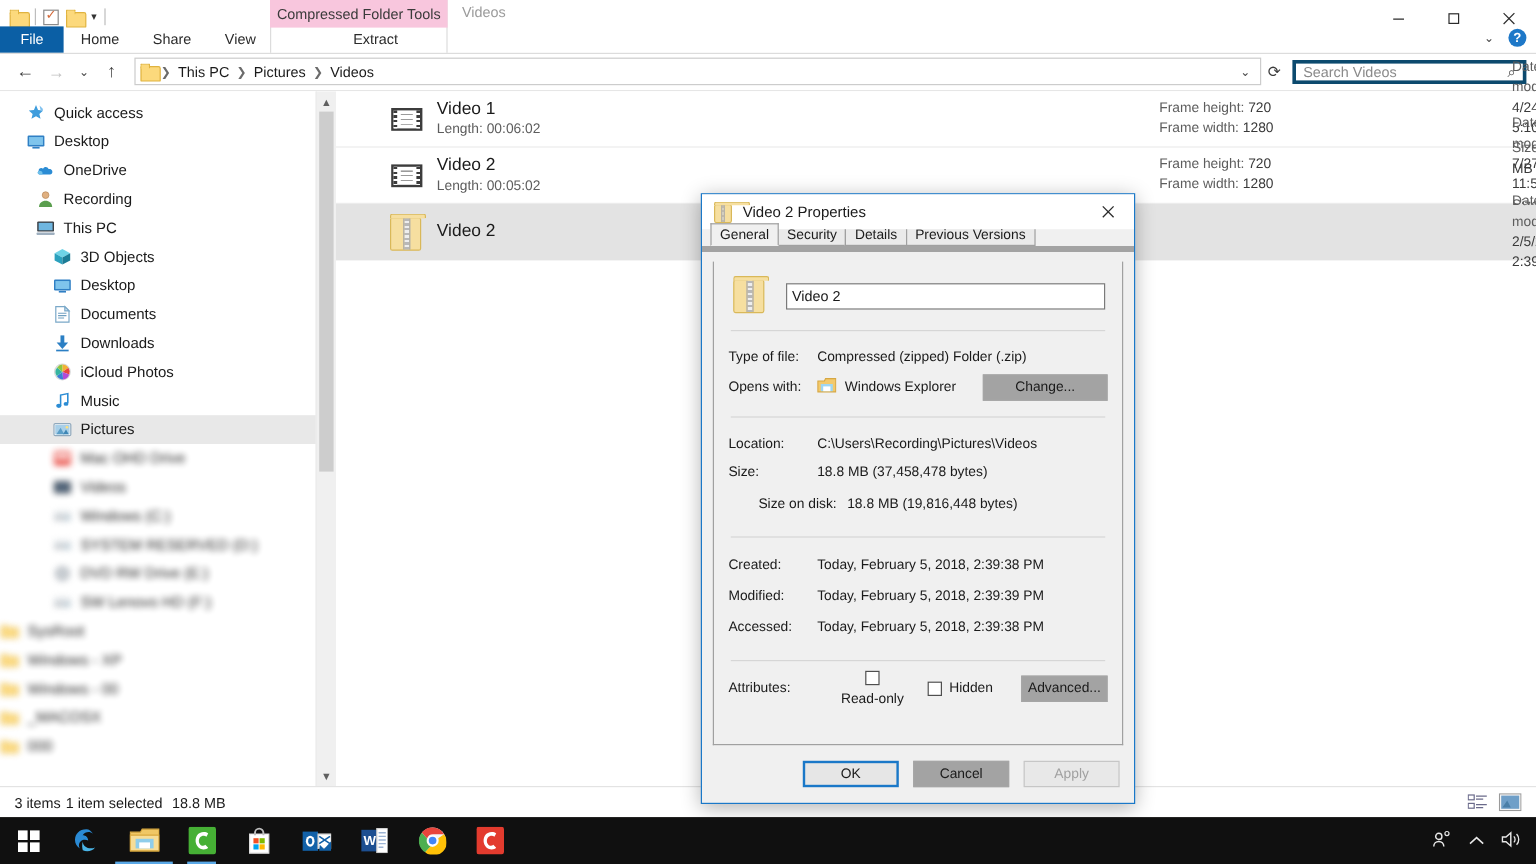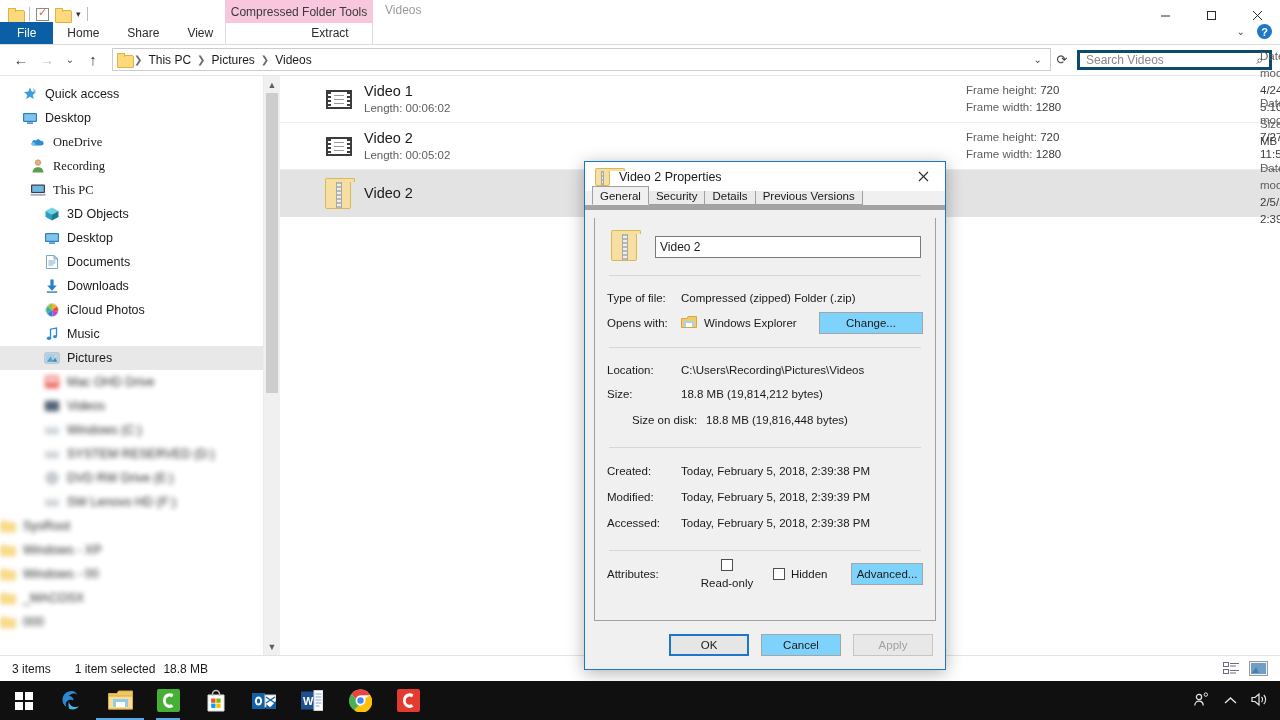--- a/index.html
+++ b/index.html
@@ -52,21 +52,21 @@
 
   .wincontrols { position:absolute; right:0; top:0; display:flex; }
   .wc { width:46px; height:30px; display:flex; align-items:center; justify-content:center;
         font-size:13px; color:#2b2b2b; }
   .wc svg { display:block; }
 
   
   .tabstrip { height:22px; position:absolute; left:0; top:22px; right:0; display:flex; align-items:flex-end; }
   .tab { height:22px; padding:0 14px; display:flex; align-items:center; font-size:12px; color:#2b2b2b; }
   .tab.file { background:#0b5fa5; color:#fff; padding:0 17px; }
-  .tab.extract { position:absolute; left:242px; width:176px; justify-content:center; padding:0; }
+  .tab.extract { position:absolute; left:225px; width:176px; justify-content:center; padding:0; }
   .ribbon-help { position:absolute; right:8px; top:24px; display:flex; align-items:center; gap:12px; }
   .chev-sm { font-size:10px; color:#4a4a4a; }
   .helpbtn { width:15px; height:15px; border-radius:50%; background:#1e78c8; color:#fff;
              font-size:11px; font-weight:bold; display:flex; align-items:center; justify-content:center; }
   .ribbon-underline { position:absolute; left:0; right:0; top:44px; height:1px; background:#dcdcdc; }
 
   
   .addressrow { height:31px; flex:0 0 auto; display:flex; align-items:center; padding:0 8px; gap:0; background:#fff; }
   .navbtn { width:26px; height:26px; display:flex; align-items:center; justify-content:center;
             font-size:15px; color:#3c3c3c; }
@@ -93,21 +93,21 @@
   .scrolltrack { position:absolute; right:0; top:0; bottom:0; width:17px; background:#f0f0f0;
                  border-left:1px solid #ebebeb; }
   .scroll-arrow { height:17px; display:flex; align-items:center; justify-content:center;
                   color:#606060; font-size:9px; }
   .scroll-thumb { position:absolute; left:2px; right:2px; top:17px; height:300px; background:#cdcdcd; }
 
   .nav-item { height:24px; display:flex; align-items:center; gap:7px; font-size:12.5px; color:#1a1a1a;
               padding-right:20px; }
   .nav-item.sel { background:#e8e8e8; }
   .nav-item .lbl { white-space:nowrap; }
-  .ind0 { padding-left:22px; } .ind1 { padding-left:30px;font-family:Liberation Serif, serif; } .ind2 { padding-left:44px; }
+  .ind0 { padding-left:22px; } .ind1 { padding-left:30px; } .ind2 { padding-left:44px; }
   .ico { width:16px; height:16px; flex:0 0 16px; position:relative; }
 
   .blurred { filter:blur(2.6px); opacity:.95; }
 
   
   .filelist { flex:1 1 auto; background:#fff; position:relative; }
   .frow { height:47px; display:flex; align-items:center; position:relative; border-bottom:1px solid #ececec; }
   .frow.selected { background:#e3e3e3; border-bottom:1px solid #dadada; }
   .frow.noborder { border-bottom:none; }
   .fico { width:34px; margin-left:42px; display:flex; align-items:center; justify-content:center; }
@@ -116,21 +116,21 @@
   .fmeta { font-size:11.5px; color:#5d5d5d; line-height:16px; }
   .fcol2 { position:absolute; left:686px; top:0; height:100%; display:flex; flex-direction:column;
            justify-content:center; font-size:11.5px; color:#5d5d5d; }
   .fcol3 { position:absolute; left:980px; top:0; height:100%; display:flex; flex-direction:column;
            justify-content:center; font-size:11.5px; color:#5d5d5d; }
   .fcol2 div, .fcol3 div { line-height:17px; }
   .fcol2 b, .fcol3 b { font-weight:normal; color:#3a3a3a; }
 
   
   .statusbar { height:26px; flex:0 0 auto; border-top:1px solid #e3e3e3; display:flex; align-items:center;
-               padding:0 12px; font-size:12px; color:#1a1a1a; gap:24px; background:#fff; }
+               padding:0 12px; font-size:12px; color:#1a1a1a; gap:4px; background:#fff; }
   .viewbtns { margin-left:auto; display:flex; gap:8px; align-items:center; }
   .vb { width:19px; height:17px; display:flex; align-items:center; justify-content:center; }
 
   
   #dialog {
     position:absolute; left:584px; top:161px; width:362px; height:509px;
     background:#f0f0f0; border:1px solid #1a78c8;
     box-shadow:0 3px 16px rgba(0,0,0,.30);
     display:flex; flex-direction:column;
   }
@@ -147,21 +147,21 @@
   .dlg-page { flex:1 1 auto; margin:8px 9px 0 9px; background:#f0f0f0; border:1px solid #a0a0a0;
               border-top:none; padding:12px 12px 0 12px; position:relative; }
 
   .name-row { display:flex; align-items:center; gap:16px; padding-left:4px; }
   .name-input { flex:1; height:22px; border:1px solid #7a7a7a; background:#fff; display:flex;
                 align-items:center; padding:0 4px; font-size:12px; color:#1a1a1a; margin-right:2px; }
   .hr { height:1px; background:#d6d6d6; margin:11px 2px 10px 2px; }
   .prow { display:flex; align-items:center; height:23px; font-size:11.5px; color:#1a1a1a; }
   .plabel { width:74px; flex:0 0 74px; }
   .pvalue { flex:1; }
-  .btn { height:22px; min-width:80px; border:1px solid #a5a5a5; background:#7dd3fc; font-size:11.5px;
+  .btn { height:22px; min-width:80px; border:1px solid #a5a5a5; background:#a3a3a3; font-size:11.5px;
          color:#1a1a1a; display:flex; align-items:center; justify-content:center; }
   .btn.disabled { color:#a0a0a0; background:#e8e8e8; border-color:#c6c6c6; }
   .btn.default { border:2px solid #1a78c8; background:#e6e6e6; }
   .chk { width:12px; height:12px; border:1px solid #4f4f4f; background:#fff; flex:0 0 12px; }
   .attr-item { display:flex; align-items:center; gap:6px; font-size:11.5px; }
   .dlg-buttons { height:48px; flex:0 0 auto; display:flex; align-items:center; justify-content:flex-end;
                  gap:12px; padding-right:12px; }
 
   .zipicon { width:28px; height:32px; position:relative; display:inline-block; }
   .zipicon .body{ position:absolute; left:0; top:3px; width:26px; height:28px; background:#f6dfa0;
@@ -611,21 +611,21 @@
     </div>
 
     <div class="hr"></div>
 
     <div class="prow">
       <span class="plabel">Location:</span>
       <span class="pvalue">C:\Users\Recording\Pictures\Videos</span>
     </div>
     <div class="prow" style="height:26px;">
       <span class="plabel">Size:</span>
-      <span class="pvalue">18.8 MB (19,814,212 bytes)</span>
+      <span class="pvalue">18.8 MB (37,458,478 bytes)</span>
     </div>
     <div class="prow" style="height:26px;margin-left:25px;">
       <span class="plabel">Size on disk:</span>
       <span class="pvalue">18.8 MB (19,816,448 bytes)</span>
     </div>
 
     <div class="hr" style="margin-top:14px;"></div>
 
     <div class="prow" style="height:26px;">
       <span class="plabel">Created:</span>

